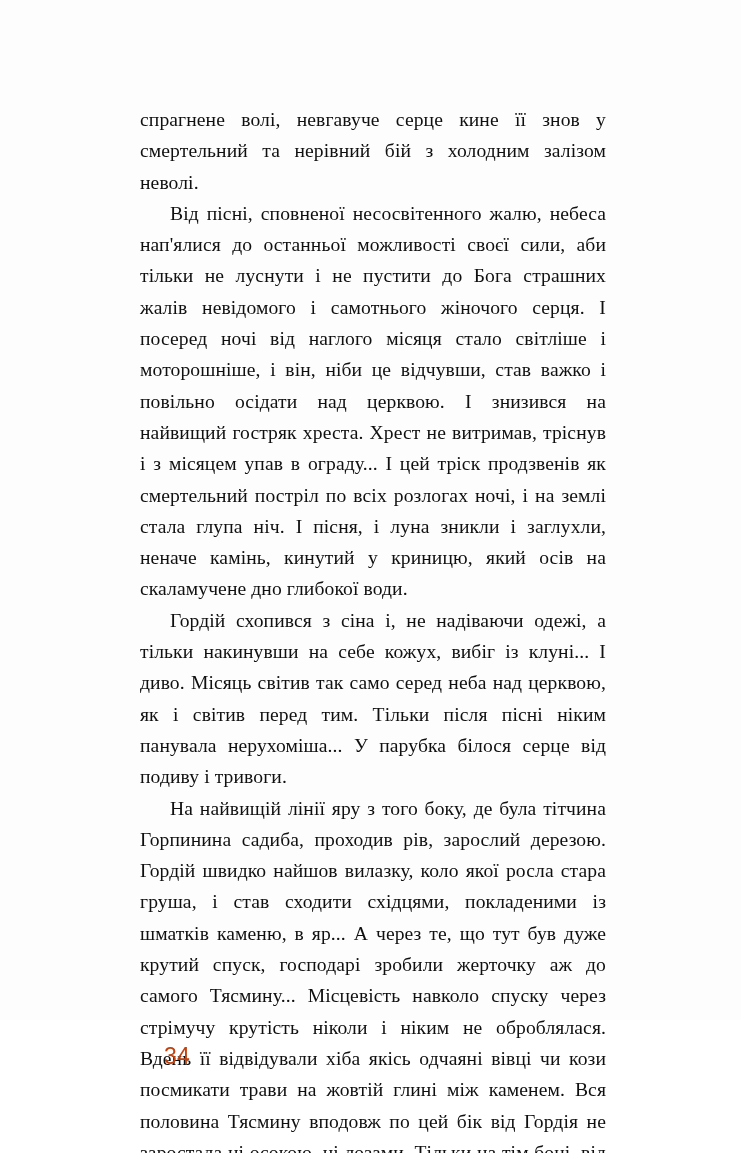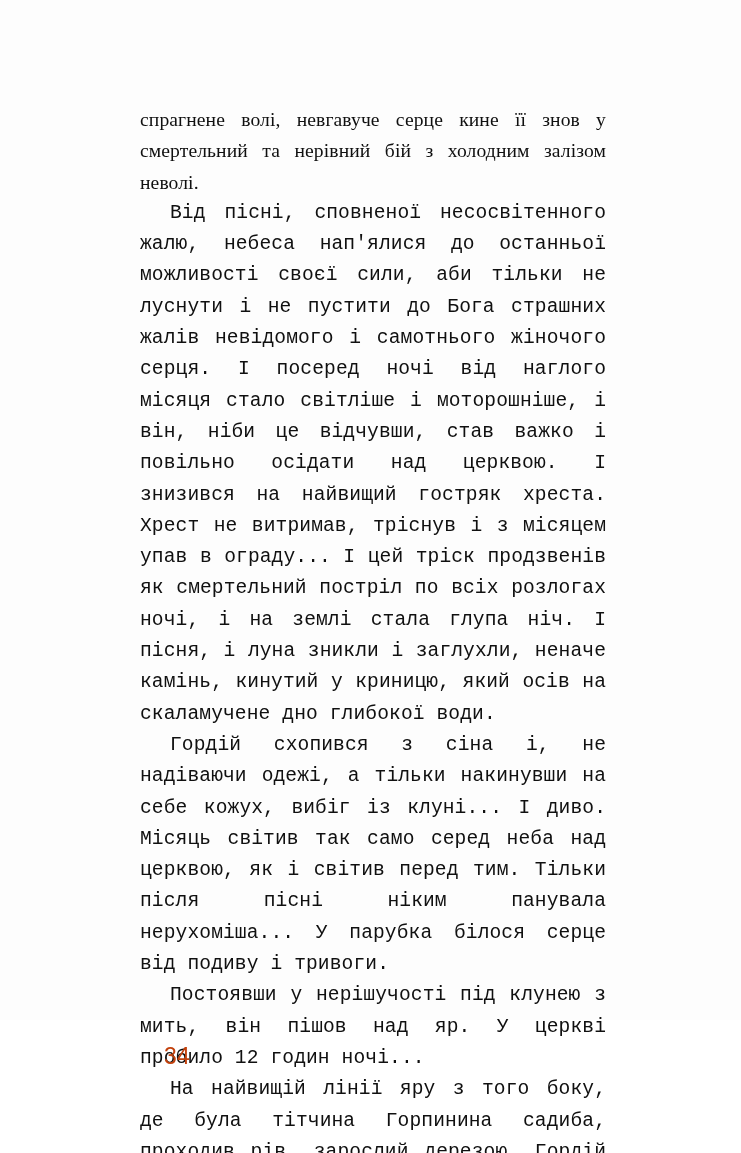--- a/index.html
+++ b/index.html
@@ -35,21 +35,20 @@
     line-height: 31.3px;
     color: #101010;
     text-align: justify;
     text-justify: inter-word;
     letter-spacing: 0.1px;
     -webkit-font-smoothing: antialiased;
   }
 
   .para.indent {
     text-indent: 30px;
-    font-family: Liberation Mono, monospace;
   }
 
   .page-number {
     position: absolute;
     left: 164px;
     top: 1043px;
     font-family: Liberation Sans, sans-serif;
     font-size: 23px;
     color: #c2410c;
     letter-spacing: 0.3px;
@@ -61,21 +60,20 @@
 <div class="page">
 
   <div class="text-block">
 
     <p class="para">спрагнене волі, невгавуче серце кине її знов у смертельний та нерівний бій з холодним залізом неволі.</p>
 
     <p class="para indent">Від пісні, сповненої несосвітенного жалю, небеса нап'ялися до останньої можливості своєї сили, аби тільки не луснути і не пустити до Бога страшних жалів невідомого і самотнього жіночого серця. І посеред ночі від наглого місяця стало світліше і моторошніше, і він, ніби це відчувши, став важко і повільно осідати над церквою. І знизився на найвищий гостряк хреста. Хрест не витримав, тріснув і з місяцем упав в ограду... І цей тріск продзвенів як смертельний постріл по всіх розлогах ночі, і на землі стала глупа ніч. І пісня, і луна зникли і заглухли, неначе камінь, кинутий у криницю, який осів на скаламучене дно глибокої води.</p>
 
     <p class="para indent">Гордій схопився з сіна і, не надіваючи одежі, а тільки накинувши на себе кожух, вибіг із клуні... І диво. Місяць світив так само серед неба над церквою, як і світив перед тим. Тільки після пісні ніким панувала нерухоміша... У парубка білося серце від подиву і тривоги.</p>
 
-    <p class="para indent">Постоявши у нерішучості під клунею з мить, він пішов над яр. У церкві пробило 12 годин ночі...</p>
 
     <p class="para indent">На найвищій лінії яру з того боку, де була тітчина Горпинина садиба, проходив рів, зарослий дерезою. Гордій швидко найшов вилазку, коло якої росла стара груша, і став сходити східцями, покладеними із шматків каменю, в яр... А через те, що тут був дуже крутий спуск, господарі зробили жерточку аж до самого Тясмину... Місцевість навколо спуску через стрімучу крутість ніколи і ніким не оброблялася. Вдень її відвідували хіба якісь одчаяні вівці чи кози посмикати трави на жовтій глині між каменем. Вся половина Тясмину вподовж по цей бік від Гордія не заростала ні осокою, ні лозами. Тільки на тім боці, від священникової садиби, росли рогоза, очерет і над самою водою верби, тополі, осики</p>
 
   </div>
 
   <div class="page-number">34</div>
 
 </div>
 
 </body></html>

